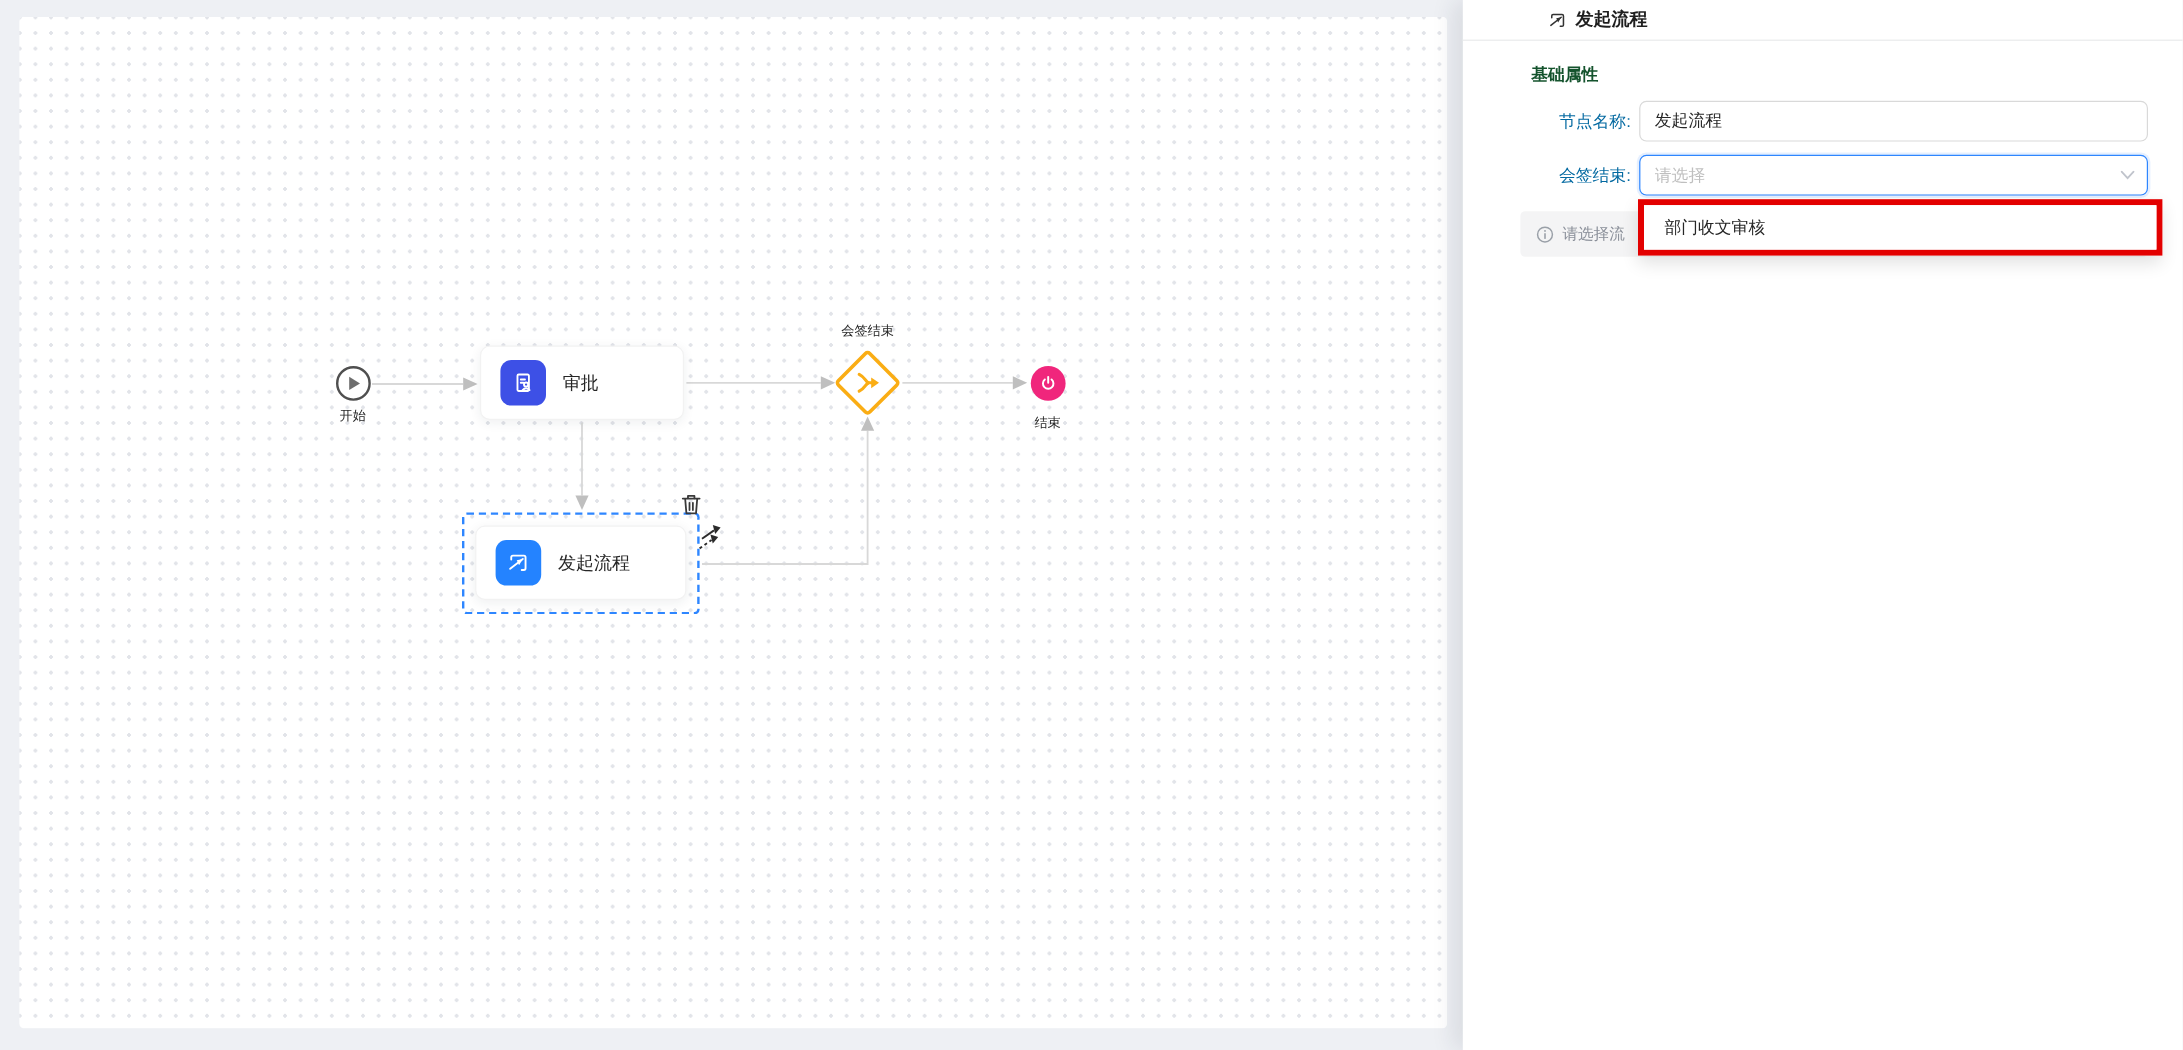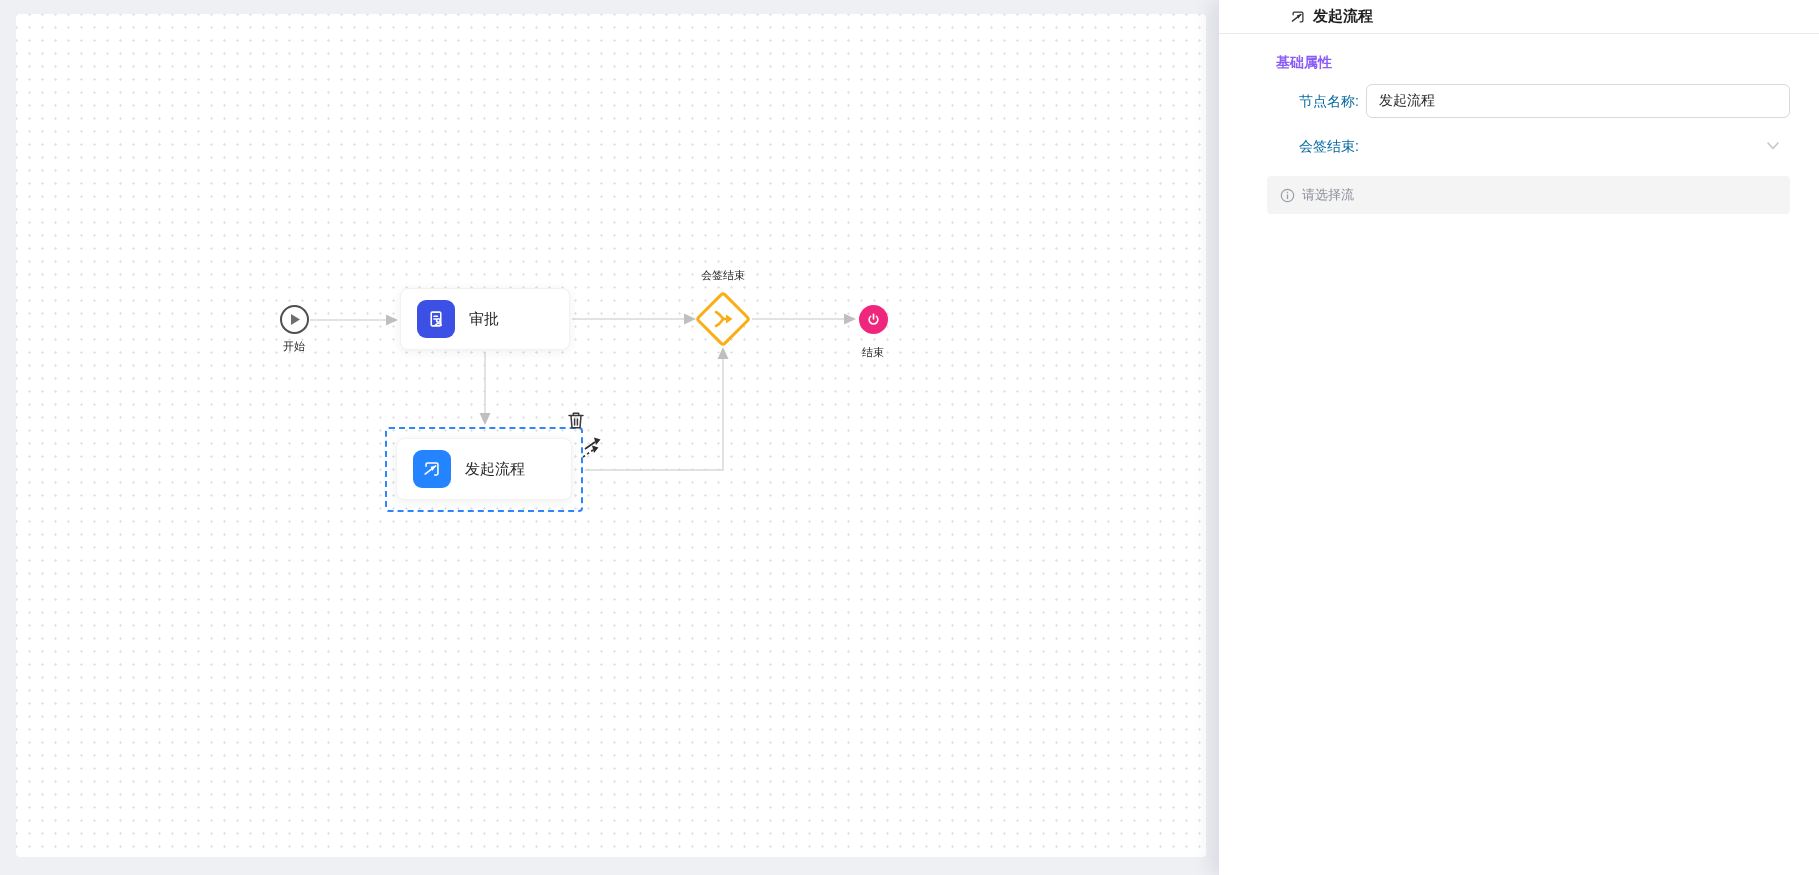--- a/index.html
+++ b/index.html
@@ -43,21 +43,21 @@
 
   
   .panel {
     position:absolute; left:1219px; top:0; width:600px; height:875px; background:#fff;
     box-shadow:-8px 0 18px rgba(25,35,55,.10);
   }
   .panel-header { position:absolute; left:0; top:0; width:100%; height:34px; border-bottom:1px solid #E9EAEC; }
   .panel-title { position:absolute; left:94px; top:7px; font-size:15px; font-weight:bold; color:#1F1F1F; }
   .panel-header-icon { position:absolute; left:70px; top:8px; }
 
-  .section-title { position:absolute; left:57px; top:54px; font-size:14px; font-weight:bold; color:#8b5cf6; }
+  .section-title { position:absolute; left:57px; top:54px; font-size:14px; font-weight:bold; color:#14532d; }
 
   .form-label { position:absolute; width:90px; text-align:right; font-size:14px; color:#0369a1; }
   .text-input {
     position:absolute; left:147px; width:424px; height:34px;
     border:1px solid #D9D9D9; border-radius:6px; background:#fff;
     font-size:14px; color:#262626; padding:0 12px; outline:none;
     font-family:"Liberation Sans","DejaVu Sans",sans-serif;
   }
   .select-input { border-color:#2E86FF; box-shadow:0 0 0 2px rgba(46,134,255,.12); color:#BFBFBF; }
   .select-input::placeholder { color:#BFBFBF; opacity:1; }
@@ -182,28 +182,32 @@
       </svg>
       <div class="panel-title">发起流程</div>
     </div>
 
     <div class="section-title">基础属性</div>
 
     <div class="form-label" style="left:50px; top:93px;">节点名称:</div>
     <input class="text-input" style="top: 84px;" type="text" value="发起流程">
 
     <div class="form-label" style="left:50px; top:138px;">会签结束:</div>
+    <input class="text-input select-input" style="top: 129px;" type="text" readonly="" placeholder="请选择">
     <svg class="chevron" width="12" height="8" viewBox="0 0 12 8" fill="none" stroke="#C0C4CC" stroke-width="1.5" stroke-linecap="round">
       <path d="M1,1 L6,6.5 L11,1"></path>
     </svg>
 
     <div class="alert-box">
       <svg width="15" height="15" viewBox="0 0 16 16">
         <circle cx="8" cy="8" r="6.6" fill="none" stroke="#9AA0A8" stroke-width="1.3"></circle>
         <rect x="7.3" y="6.8" width="1.4" height="5" fill="#9AA0A8"></rect>
         <rect x="7.3" y="4" width="1.4" height="1.5" fill="#9AA0A8"></rect>
       </svg>
       <span>请选择流</span>
     </div>
 
+    <div class="annotation-box">
+      <div class="dropdown-option">部门收文审核</div>
+    </div>
 
   </div>
 </div>
 
 </body></html>

